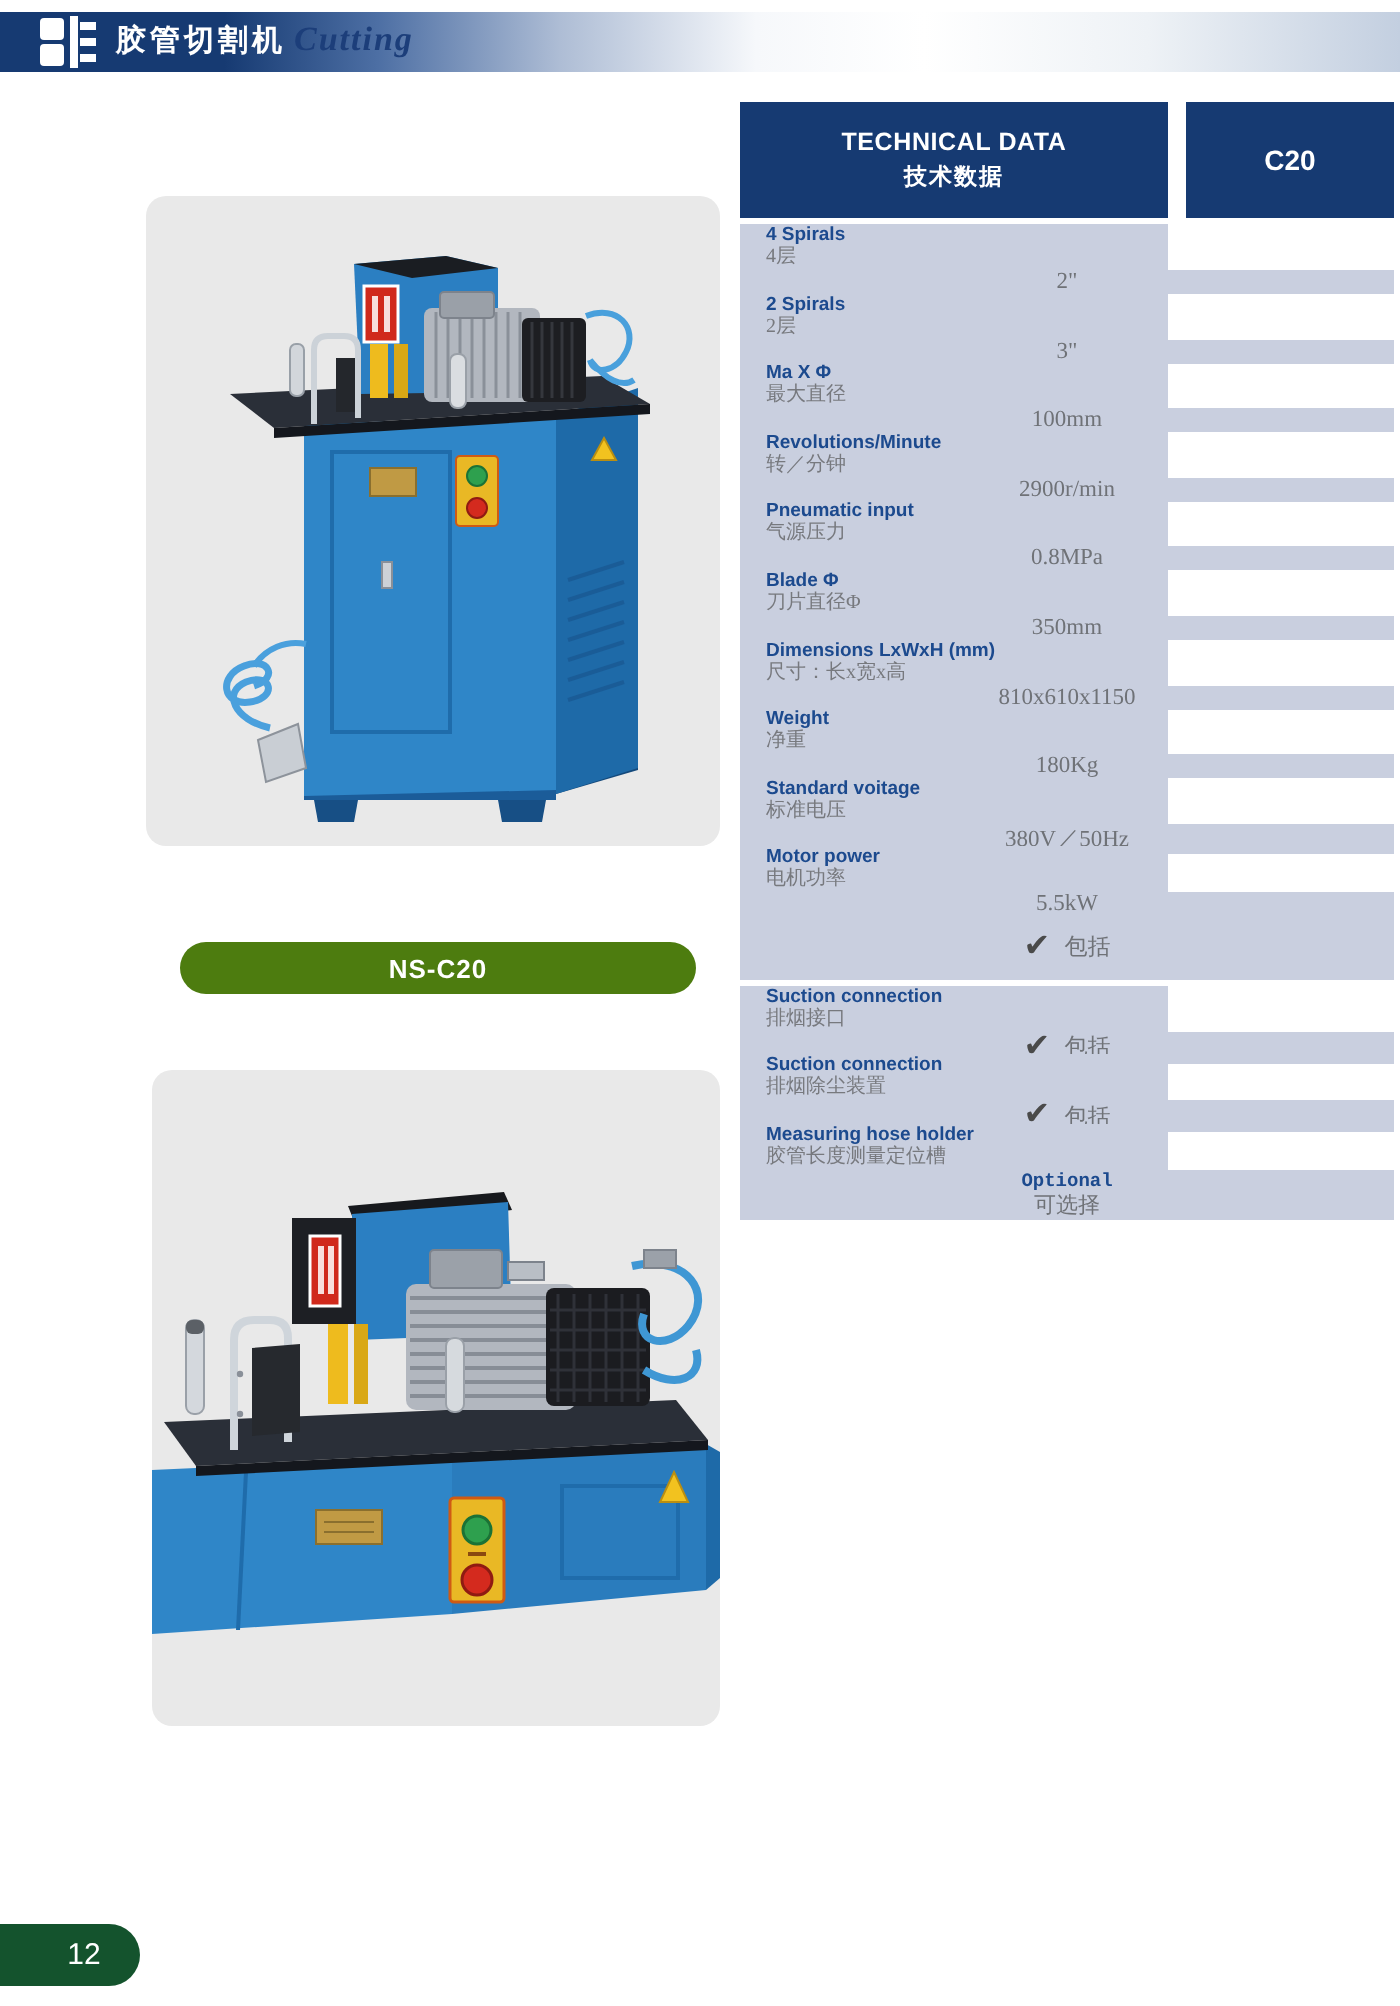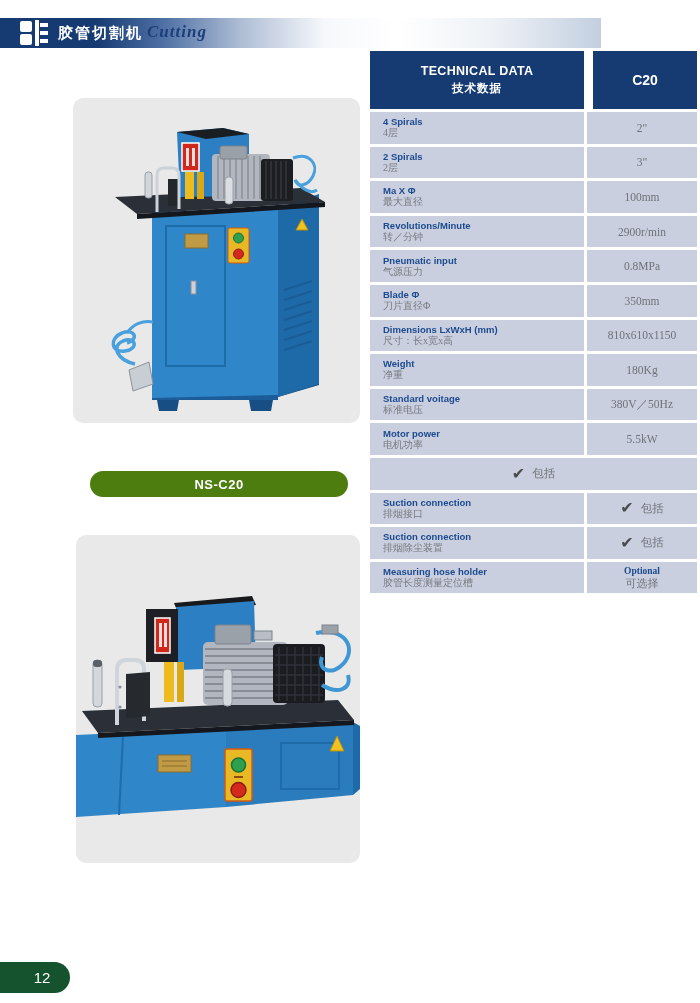--- a/index.html
+++ b/index.html
@@ -2,21 +2,21 @@
 <html><head>
 <meta charset="utf-8">
 <style>
   html,body{margin:0;padding:0;}
   body{
     width:700px;height:1003px;position:relative;background:#ffffff;
     font-family:"Liberation Sans",sans-serif;overflow:hidden;
   }
   
   .header-bar{
-    position:absolute;left:0;top:18px;width:601px;height:30px;
+    position:absolute;left:0;top:6px;width:700px;height:30px;
     background:linear-gradient(90deg,#163a72 0%,#163a72 16%,#4d6fa4 27%,#aebdd5 40%,#f6f8fb 54%,#ffffff 66%,#eef2f6 82%,#c3cfe0 100%);
   }
   .logo-wrap{position:absolute;left:19px;top:1px;width:30px;height:28px;}
   .title-zh{
     position:absolute;left:58px;top:0;height:30px;line-height:29px;
     color:#ffffff;font-weight:bold;font-size:15px;letter-spacing:2px;
   }
   .title-en{
     position:absolute;left:147px;top:0;height:30px;line-height:28px;
     color:#1c3e7a;font-weight:bold;font-style:italic;font-size:17px;
@@ -43,34 +43,34 @@
   .spec-head .hleft{
     width:214px;margin-right:9px;background:#163a72;color:#fff;
     display:flex;flex-direction:column;align-items:center;justify-content:center;
   }
   .spec-head .hright{
     flex:1;background:#163a72;color:#fff;font-weight:bold;font-size:14px;
     display:flex;align-items:center;justify-content:center;
   }
   .ht-en{font-weight:bold;font-size:12.5px;letter-spacing:.3px;}
   .ht-zh{font-weight:bold;font-size:11.5px;margin-top:3px;letter-spacing:1px;}
-  .spec-row{display:flex;height:31.6px;margin-bottom:3px;}
+  .spec-row{display:flex;height:31.6px;margin-bottom:3px;flex-direction:column;}
   .cell-label{
     width:214px;margin-right:3px;background:#c9cfdf;box-sizing:border-box;
     display:flex;flex-direction:column;justify-content:center;padding-left:13px;
   }
   .cell-value{
     flex:1;background:#c9cfdf;display:flex;align-items:center;justify-content:center;
     color:#6f7277;font-family:"Liberation Serif",serif;font-size:11.5px;
   }
   .lab-en{color:#1c4a8e;font-weight:bold;font-size:9.5px;line-height:11px;}
   .lab-zh{color:#77797e;font-size:10px;line-height:12px;font-family:"Liberation Serif",serif;}
   .check{color:#4a4a4a;font-size:16px;margin-right:7px;line-height:16px;}
   .opt{text-align:center;}
-  .opt-en{color:#1c4a8e;font-weight:bold;font-size:9.5px;font-family:Liberation Serif, serif;line-height:12px;}
+  .opt-en{color:#1c4a8e;font-weight:bold;font-size:9.5px;font-family:Liberation Mono, monospace;line-height:12px;}
   .opt-zh{color:#6f7277;font-size:11px;line-height:13px;}
   
   .pagenum{
     position:absolute;left:0;top:962px;width:70px;height:31px;background:#14532d;
     border-radius:0 16px 16px 0;color:#fff;font-size:15px;
     display:flex;align-items:center;justify-content:center;
     padding-left:14px;box-sizing:border-box;
   }
 </style>
 </head>

